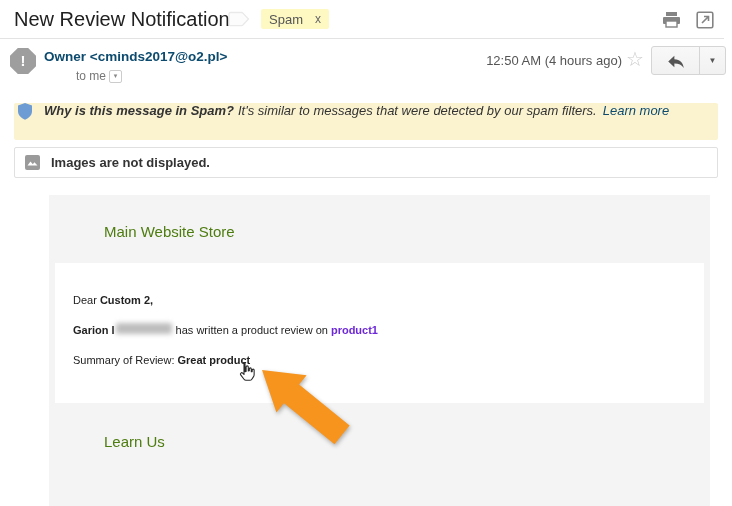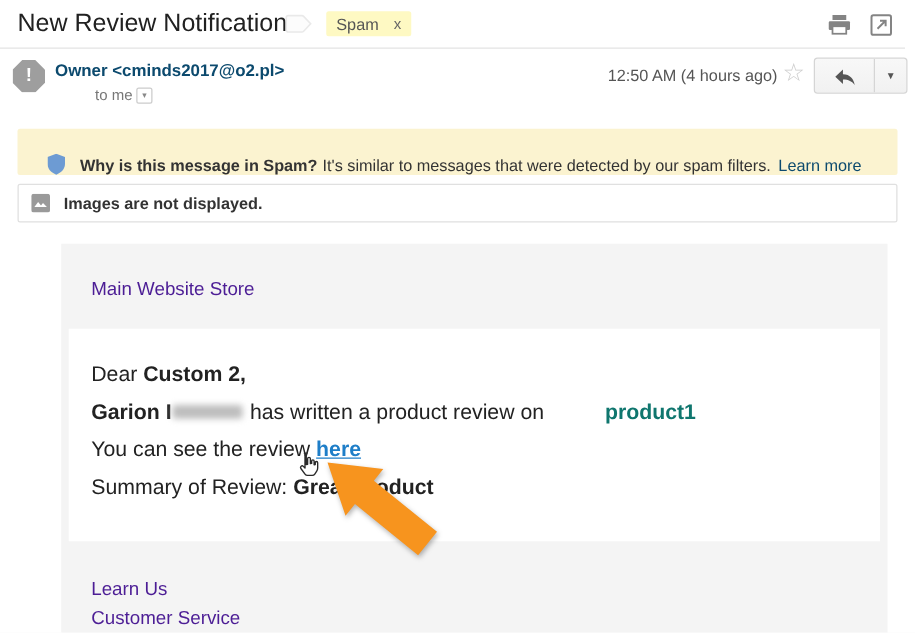--- a/index.html
+++ b/index.html
@@ -32,44 +32,44 @@
   .reply-group { position:absolute; left:651px; top:46px; height:29px; display:flex;
                  border:1px solid #d5d5d5; border-radius:3px; overflow:hidden;
                  background:linear-gradient(#f8f8f8,#f1f1f1); }
   .reply-main { width:48px; display:flex; align-items:center; justify-content:center;
                 border-right:1px solid #d5d5d5; cursor:pointer; }
   .reply-drop { width:25px; display:flex; align-items:center; justify-content:center;
                 font-size:8px; color:#555; cursor:pointer; }
 
   
   .spam-banner { position:absolute; left:14px; top:103px; width:704px; height:37px;
-                 background:#fbf3d0; border-radius:2px; display:flex; align-items:flex-end;
-                 padding:0 24px; font-size:13px; color:#333; }
+                 background:#fbf3d0; border-radius:2px; display:flex; align-items:flex-start;
+                 padding:0 4px; font-size:13px; color:#333;font-style:italic; }
   .spam-banner b { margin-right:4px; }
   .spam-banner .shield { margin-right:12px; display:flex; }
   .link-blue { color:#0c4a6e; text-decoration:none; cursor:pointer; }
   .spam-banner .learn { margin-left:6px; }
 
   .images-banner { position:absolute; left:14px; top:147px; width:704px; height:31px;
                    background:#fff; border:1px solid #e0e0e0; border-radius:2px;
                    display:flex; align-items:center; padding:0 10px; font-size:13px; color:#333; }
   .images-banner .img-ico { margin-right:11px; display:flex; }
   .images-banner b { margin-right:20px; }
 
   
   .email-wrap { position:absolute; left:49px; top:195px; width:661px; height:311px;
                 background:#f4f4f4; overflow:hidden; }
   .email-header { padding:28px 24px 22px; }
-  .email-link { color:#4c1d95; text-decoration:none; font-size:15px; cursor:pointer; }
-  .email-content { margin:0 6px; background:#fff; padding:28px 18px 34px; font-size:17px; color:#222; }
+  .email-link { color:#4d7c0f; text-decoration:none; font-size:15px; cursor:pointer;margin-left:31px; }
+  .email-content { margin:0 6px; background:#fff; padding:28px 18px 34px; font-size:11px; color:#222; }
   .email-content p { line-height:18px; margin-bottom:12px; }
   .email-content p:last-child { margin-bottom:0; }
   .blur-name { display:inline-block; width:56px; height:11px; background:#bdbdbd;
                border-radius:2px; filter:blur(2.5px); margin:0 1px; }
-  .product-link { color:#0f766e; font-weight:bold; text-decoration:none; cursor:pointer;margin-left:44px; }
+  .product-link { color:#6d28d9; font-weight:bold; text-decoration:none; cursor:pointer; }
   .here-link { color:#1e7ec8; font-weight:bold; text-decoration:underline; cursor:pointer; }
   .email-footer { padding:27px 24px; }
   .email-footer a { display:block; line-height:23px; }
 
   
   .cursor-svg { position:absolute; left:234px; top:360px; pointer-events:none; }
   .arrow-svg { position:absolute; left:240px; top:345px; pointer-events:none;
                filter:drop-shadow(1px 2px 2px rgba(0,0,0,.3)); }
 </style>
 </head>
@@ -135,26 +135,24 @@
   <b>Images are not displayed.</b>
 </div>
 
 <div class="email-wrap">
   <div class="email-header">
     <a class="email-link">Main Website Store</a>
   </div>
   <div class="email-content">
     <p><span>Dear </span><b>Custom 2,</b></p>
     <p><b>Garion I</b><span class="blur-name"></span><span> has written a product review on </span><a class="product-link">product1</a></p>
-    <p><span>You can see the review </span><a class="here-link">here</a></p>
     <p><span>Summary of Review: </span><b>Great product</b></p>
   </div>
   <div class="email-footer">
     <a class="email-link">Learn Us</a>
-    <a class="email-link">Customer Service</a>
   </div>
 </div>
 
 <svg class="cursor-svg" width="24" height="26" viewBox="0 0 24 26">
   <path d="M9.5 2.5c.85 0 1.5.68 1.5 1.5v7.6l1.1-.22V7c0-.62.5-1.1 1.1-1.1.62 0 1.1.48 1.1 1.1v3.9l1-.2V8.9c0-.56.46-1 1-1 .56 0 1 .44 1 1v2.9l.9-.18v-1.5c0-.54.44-.97.97-.97s.97.43.97.97v4.3c0 .9-.27 1.76-.76 2.5l-1.55 2.3c-.46.68-1.23 1.08-2.05 1.08h-3.8c-.78 0-1.52-.37-1.98-1l-3.3-4.5c-.4-.54-.32-1.3.18-1.74.5-.47 1.3-.45 1.78.05l1.34 1.38V4c0-.82.65-1.5 1.5-1.5z" fill="#fff" stroke="#2a2a2a" stroke-width="1.1" stroke-linejoin="round"></path>
 </svg>
 
 <svg class="arrow-svg" width="130" height="110" viewBox="0 0 130 110">
   <g transform="rotate(39 22 25)">
     <polygon points="22,25 60,1 60,13 125,13 125,37 60,37 60,49" fill="#f7941e"></polygon>

